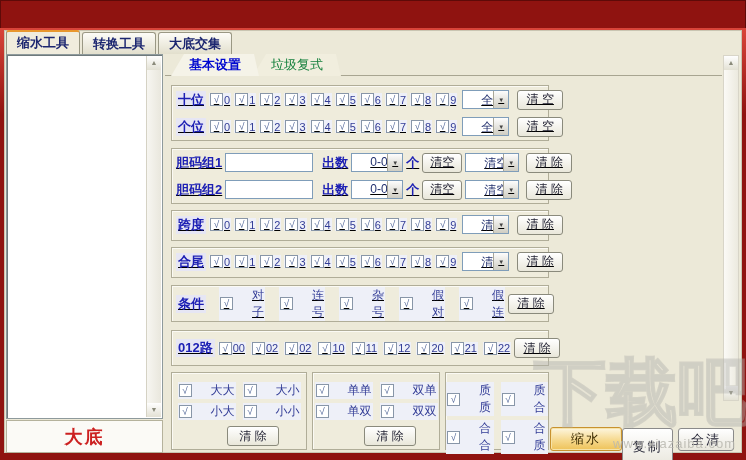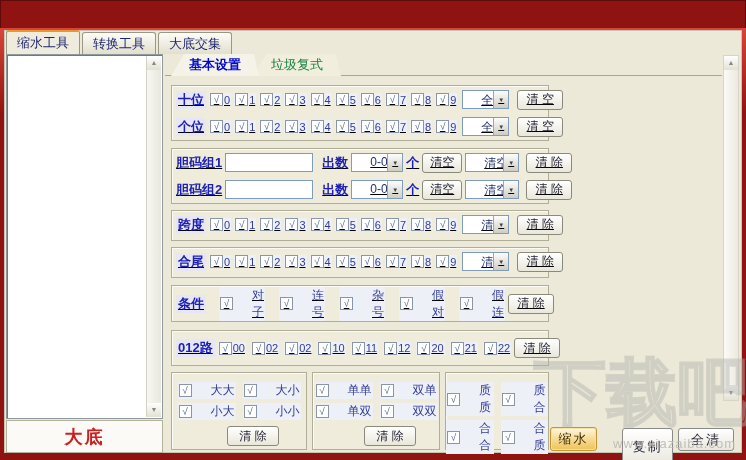--- a/index.html
+++ b/index.html
@@ -22,21 +22,21 @@
     color:#9c1610; font-size:11px; font-weight:bold; line-height:17px; text-align:center;
     box-shadow:0 1px 1px rgba(0,0,0,.4); cursor:pointer; }
 
   
   .frame { position:absolute; left:0; top:28px; width:746px; height:432px;
     background:linear-gradient(#d9453a,#8f1310 20%); padding:2px 4px 7px 4px; }
   .inner { position:relative; width:100%; height:100%; background:#ece9d8;
     box-shadow:0 0 0 1px #c9c5b2 inset; }
 
   
-  .main-tabs { position:absolute; left:2px; top:0; height:24px; display:flex; gap:2px; align-items:flex-end; }
+  .main-tabs { position:absolute; left:2px; top:0; height:24px; display:flex; gap:2px; align-items:flex-end;font-weight:bold; }
   .mtab { height:22px; padding:0 10px; border:1px solid #9a9884; border-bottom:none;
     border-radius:3px 3px 0 0; background:linear-gradient(#fdfcf7,#e2dfcd);
     font-size:13px; color:#1c2670; line-height:21px; cursor:pointer; }
   .mtab.active { height:24px; background:#f0ecdd; border-top:2px solid #e8972e; line-height:22px; z-index:2; }
 
   
   .listbox { position:absolute; left:2px; top:24px; width:157px; height:365px;
     background:#fff; border:1px solid #8e9a9c; box-shadow:1px 1px 0 #6f7a7c inset; }
   .vscroll { position:absolute; right:1px; top:1px; bottom:1px; width:15px;
     background:linear-gradient(90deg,#f7f6f1,#e9e7dd); border-left:1px solid #d5d2c4;
@@ -96,21 +96,21 @@
   .grp { position:absolute; top:318px; height:78px; border:1px solid #b0ad98;
     box-shadow:inset 1px 1px 0 #fbfaf4; background:#efecdc;
     display:flex; flex-direction:column; align-items:center; padding-top:9px; }
   .grp1 { left:6px; width:136px; } .grp2 { left:147px; width:128px; } .grp3 { left:280px; width:104px; }
   .grid2 { display:grid; grid-template-columns:auto auto; gap:4px 7px; }
   .grp .xp-btn { margin-top:6px; width:52px; align-self:center; transform:translateX(14px); }
 
   
   .fbtn { position:absolute; top:373px; height:24px; border-radius:3px; font-size:13px;
     display:flex; align-items:center; justify-content:center; cursor:pointer; letter-spacing:2px; }
-  .btn-shrink { left:385px; width:47px; border:1px solid #c8922f; color:#3a2a00;
+  .btn-shrink { left:385px; width:72px; border:1px solid #c8922f; color:#3a2a00;
     background:linear-gradient(#fdf6e0,#f6d98e 55%,#eec258); box-shadow:0 0 0 1px #f6e3a8 inset; }
   .btn-copy { left:457px; width:51px; top:374px; height:38px; border:1px solid #8a8a8a; color:#223;
     background:linear-gradient(#ffffff,#e9e7dd); }
   .btn-clearall { left:513px; width:56px; top:374px; height:23px; border:1px solid #8a8a8a; color:#223;
     background:linear-gradient(#ffffff,#e9e7dd); }
 
   
   .watermark { position:absolute; right:-8px; bottom:12px; z-index:50; pointer-events:none;
     font-size:72px; font-weight:bold; color:transparent; -webkit-text-stroke:2px rgba(175,175,170,.40);
     text-shadow:0 0 0 rgba(200,200,195,.12); white-space:nowrap; }

